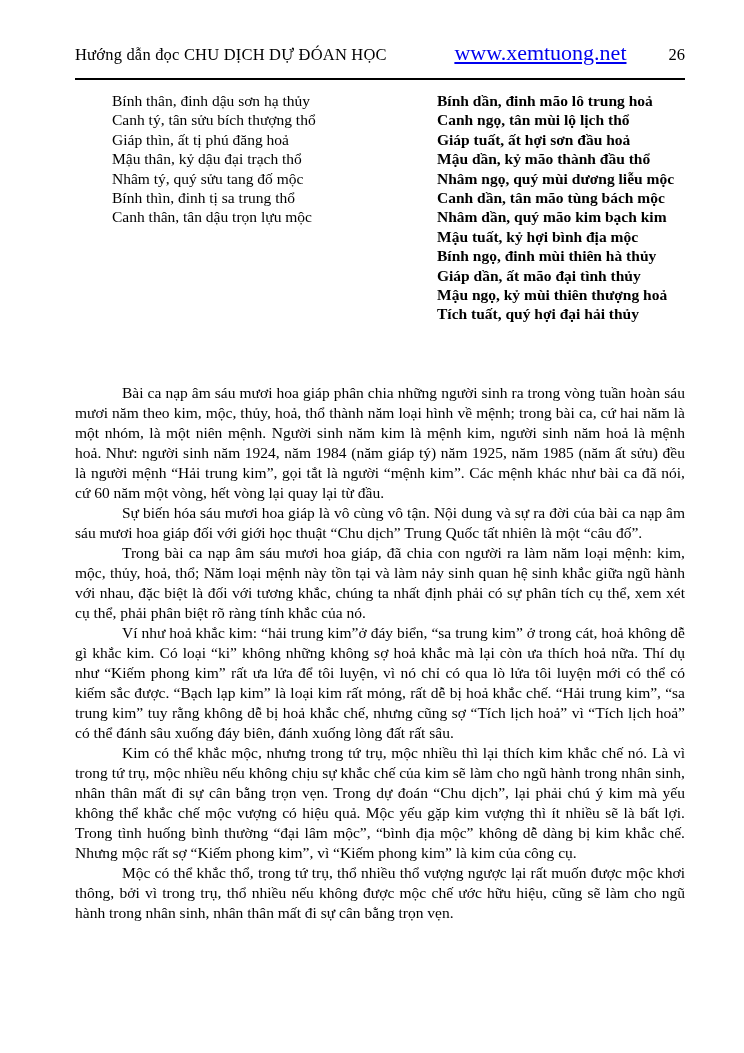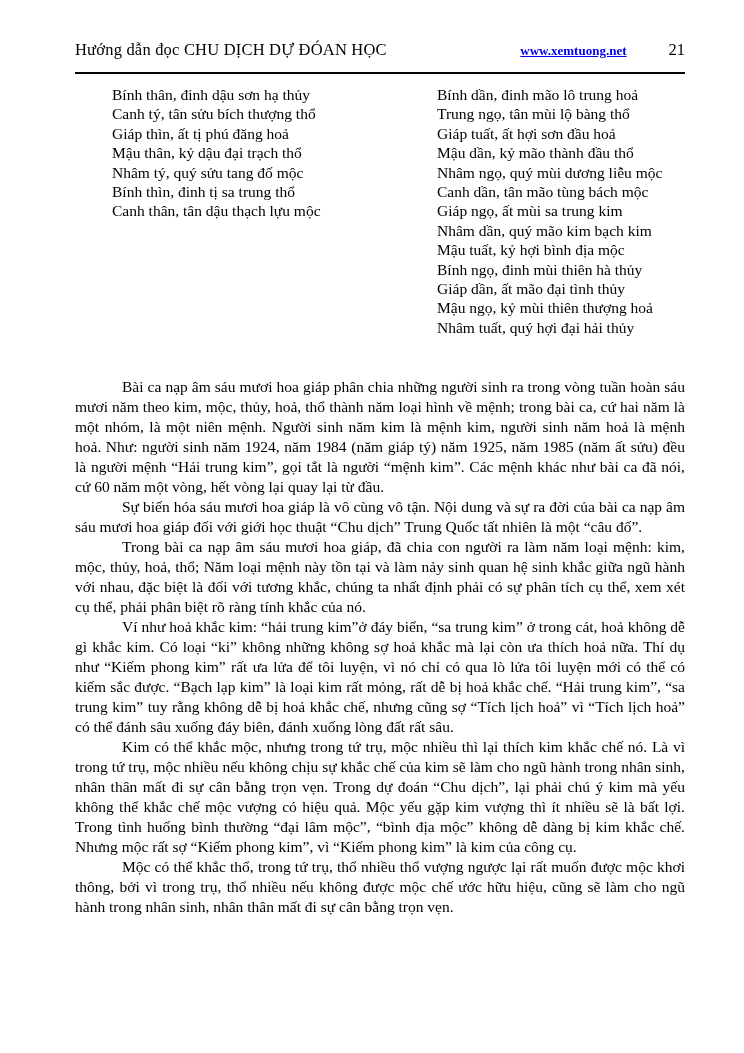--- a/index.html
+++ b/index.html
@@ -24,91 +24,89 @@
     border-bottom: 2px solid #000000;
     padding-bottom: 12px;
   }
   .header-title {
     flex: 1;
     font-size: 16.5px;
     letter-spacing: 0.2px;
     white-space: nowrap;
   }
   .header-link {
-    font-size: 13px;
+    font-size: 22px;
     color: #0000ee;
     text-decoration: underline;
     margin-right: 42px;
     white-space: nowrap;
-    font-weight: bold;
   }
   .header-page {
     font-size: 16.5px;
     white-space: nowrap;
   }
   .verses {
     position: relative;
     margin-top: 11px;
     height: 292px;
     font-size: 15.5px;
     line-height: 19.4px;
   }
   .verse-col {
     position: absolute;
     top: 0;
     white-space: nowrap;
   }
   .verse-col.left  { left: 37px; }
-  .verse-col.right { left: 362px; }
+  .verse-col.right { left: 362px; font-weight: bold; }
   .verse-line { display: block; }
   .body-text {
     font-size: 15.5px;
     line-height: 20px;
   }
   .body-text p {
     margin: 0;
     text-align: justify;
     text-indent: 47px;
   }
 </style>
 </head>
 <body>
 
 <div class="page">
 
   <div class="header">
     <span class="header-title">Hướng dẫn đọc CHU DỊCH DỰ ĐÓAN HỌC</span>
     <a class="header-link" href="#">www.xemtuong.net</a>
-    <span class="header-page">21</span>
+    <span class="header-page">26</span>
   </div>
 
   <div class="verses">
     <div class="verse-col left">
       <span class="verse-line">Bính thân, đinh dậu sơn hạ thủy</span>
       <span class="verse-line">Canh tý, tân sửu bích thượng thổ</span>
       <span class="verse-line">Giáp thìn, ất tị phú đăng hoả</span>
       <span class="verse-line">Mậu thân, kỷ dậu đại trạch thổ</span>
       <span class="verse-line">Nhâm tý, quý sửu tang đố mộc</span>
       <span class="verse-line">Bính thìn, đinh tị sa trung thổ</span>
-      <span class="verse-line">Canh thân, tân dậu thạch lựu mộc</span>
+      <span class="verse-line">Canh thân, tân dậu trọn lựu mộc</span>
     </div>
     <div class="verse-col right">
       <span class="verse-line">Bính dần, đinh mão lô trung hoả</span>
-      <span class="verse-line">Trung ngọ, tân mùi lộ bàng thổ</span>
+      <span class="verse-line">Canh ngọ, tân mùi lộ lịch thổ</span>
       <span class="verse-line">Giáp tuất, ất hợi sơn đầu hoả</span>
       <span class="verse-line">Mậu dần, kỷ mão thành đầu thổ</span>
       <span class="verse-line">Nhâm ngọ, quý mùi dương liễu mộc</span>
       <span class="verse-line">Canh dần, tân mão tùng bách mộc</span>
-      <span class="verse-line">Giáp ngọ, ất mùi sa trung kim</span>
       <span class="verse-line">Nhâm dần, quý mão kim bạch kim</span>
       <span class="verse-line">Mậu tuất, kỷ hợi bình địa mộc</span>
       <span class="verse-line">Bính ngọ, đinh mùi thiên hà thủy</span>
       <span class="verse-line">Giáp dần, ất mão đại tình thủy</span>
       <span class="verse-line">Mậu ngọ, kỷ mùi thiên thượng hoả</span>
-      <span class="verse-line">Nhâm tuất, quý hợi đại hải thủy</span>
+      <span class="verse-line">Tích tuất, quý hợi đại hải thủy</span>
     </div>
   </div>
 
   <div class="body-text">
     <p>Bài ca nạp âm sáu mươi hoa giáp phân chia những người sinh ra trong vòng tuần hoàn sáu mươi năm theo kim, mộc, thủy, hoả, thổ thành năm loại hình về mệnh; trong bài ca, cứ hai năm là một nhóm, là một niên mệnh. Người sinh năm kim là mệnh kim, người sinh năm hoả là mệnh hoả. Như: người sinh năm 1924, năm 1984 (năm giáp tý) năm 1925, năm 1985 (năm ất sửu) đều là người mệnh “Hải trung kim”, gọi tắt là người “mệnh kim”. Các mệnh khác như bài ca đã nói, cứ 60 năm một vòng, hết vòng lại quay lại từ đầu.</p>
     <p>Sự biến hóa sáu mươi hoa giáp là vô cùng vô tận. Nội dung và sự ra đời của bài ca nạp âm sáu mươi hoa giáp đối với giới học thuật “Chu dịch” Trung Quốc tất nhiên là một “câu đố”.</p>
     <p>Trong bài ca nạp âm sáu mươi hoa giáp, đã chia con người ra làm năm loại mệnh: kim, mộc, thủy, hoả, thổ; Năm loại mệnh này tồn tại và làm nảy sinh quan hệ sinh khắc giữa ngũ hành với nhau, đặc biệt là đối với tương khắc, chúng ta nhất định phải có sự phân tích cụ thể, xem xét cụ thể, phải phân biệt rõ ràng tính khắc của nó.</p>
     <p>Ví như hoả khắc kim: “hải trung kim”ở đáy biển, “sa trung kim” ở trong cát, hoả không dễ gì khắc kim. Có loại “ki” không những không sợ hoả khắc mà lại còn ưa thích hoả nữa. Thí dụ như “Kiếm phong kim” rất ưa lửa để tôi luyện, vì nó chỉ có qua lò lửa tôi luyện mới có thể có kiếm sắc được. “Bạch lạp kim” là loại kim rất mỏng, rất dễ bị hoả khắc chế. “Hải trung kim”, “sa trung kim” tuy rằng không dễ bị hoả khắc chế, nhưng cũng sợ “Tích lịch hoả” vì “Tích lịch hoả” có thể đánh sâu xuống đáy biên, đánh xuống lòng đất rất sâu.</p>
     <p>Kim có thể khắc mộc, nhưng trong tứ trụ, mộc nhiều thì lại thích kim khắc chế nó. Là vì trong tứ trụ, mộc nhiều nếu không chịu sự khắc chế của kim sẽ làm cho ngũ hành trong nhân sinh, nhân thân mất đi sự cân bằng trọn vẹn. Trong dự đoán “Chu dịch”, lại phải chú ý kim mà yếu không thể khắc chế mộc vượng có hiệu quả. Mộc yếu gặp kim vượng thì ít nhiều sẽ là bất lợi. Trong tình huống bình thường “đại lâm mộc”, “bình địa mộc” không dễ dàng bị kim khắc chế. Nhưng mộc rất sợ “Kiếm phong kim”, vì “Kiếm phong kim” là kim của công cụ.</p>
     <p>Mộc có thể khắc thổ, trong tứ trụ, thổ nhiều thổ vượng ngược lại rất muốn được mộc khơi thông, bởi vì trong trụ, thổ nhiều nếu không được mộc chế ước hữu hiệu, cũng sẽ làm cho ngũ hành trong nhân sinh, nhân thân mất đi sự cân bằng trọn vẹn.</p>

